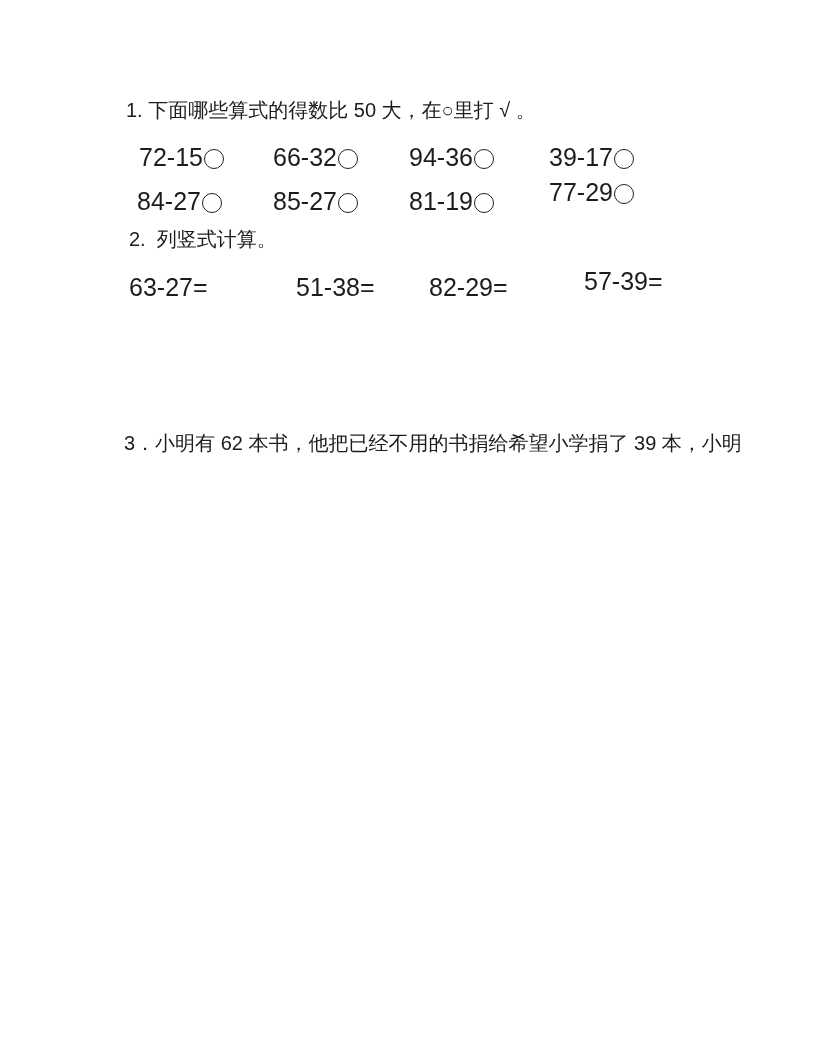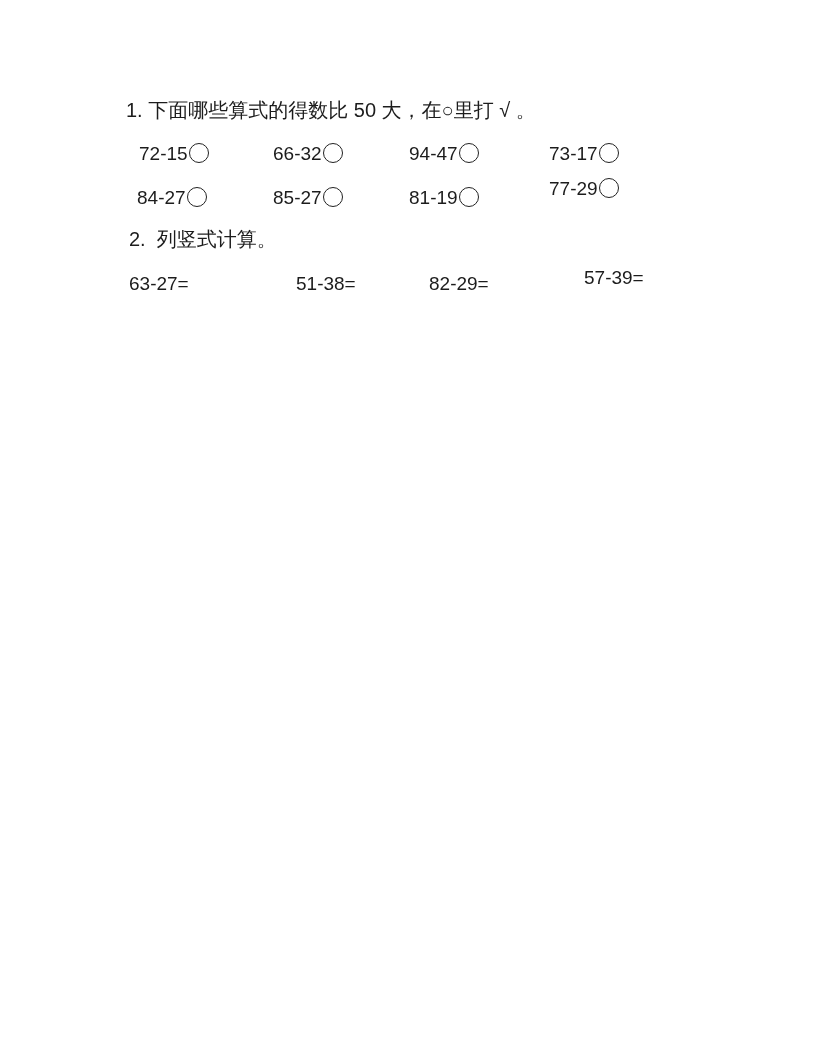--- a/index.html
+++ b/index.html
@@ -21,21 +21,21 @@
     position: absolute;
     white-space: pre;
     line-height: 1.15;
   }
   .text-line {
     font-size: 20px;
   }
   .expr-item {
     position: absolute;
     white-space: pre;
-    font-size: 19px;
+    font-size: 25px;
     line-height: 1.15;
   }
   .answer-circle {
     display: inline-block;
     width: 20px;
     height: 20px;
     box-sizing: border-box;
     border: 1.8px solid #222222;
     border-radius: 50%;
     vertical-align: -3px;
@@ -46,34 +46,35 @@
 </head>
 <body>
 
 <div class="page">
 
   <div class="abs text-line" style="left:114px; top:99px">1. 下面哪些算式的得数比 50 大，在○里打 √ 。</div>
 
   <div>
     <span class="expr-item" style="left:127px; top:143px"><span>72-15</span><span class="answer-circle"></span></span>
     <span class="expr-item" style="left:261px; top:143px"><span>66-32</span><span class="answer-circle"></span></span>
-    <span class="expr-item" style="left:397px; top:143px"><span>94-47</span><span class="answer-circle"></span></span>
-    <span class="expr-item" style="left:537px; top:143px"><span>73-17</span><span class="answer-circle"></span></span>
+    <span class="expr-item" style="left:397px; top:143px"><span>94-36</span><span class="answer-circle"></span></span>
+    <span class="expr-item" style="left:537px; top:143px"><span>39-17</span><span class="answer-circle"></span></span>
   </div>
 
   <div>
     <span class="expr-item" style="left:125px; top:187px"><span>84-27</span><span class="answer-circle"></span></span>
     <span class="expr-item" style="left:261px; top:187px"><span>85-27</span><span class="answer-circle"></span></span>
     <span class="expr-item" style="left:397px; top:187px"><span>81-19</span><span class="answer-circle"></span></span>
     <span class="expr-item" style="left:537px; top:178px"><span>77-29</span><span class="answer-circle"></span></span>
   </div>
 
   <div class="abs text-line" style="left:117px; top:228px">2.  列竖式计算。</div>
 
   <div>
     <span class="expr-item" style="left:117px; top:273px">63-27=</span>
     <span class="expr-item" style="left:284px; top:273px">51-38=</span>
     <span class="expr-item" style="left:417px; top:273px">82-29=</span>
     <span class="expr-item" style="left:572px; top:267px">57-39=</span>
   </div>
 
+  <div class="abs text-line" style="left:112px; top:432px">3．小明有 62 本书，他把已经不用的书捐给希望小学捐了 39 本，小明</div>
 
 </div>
 
 </body></html>

